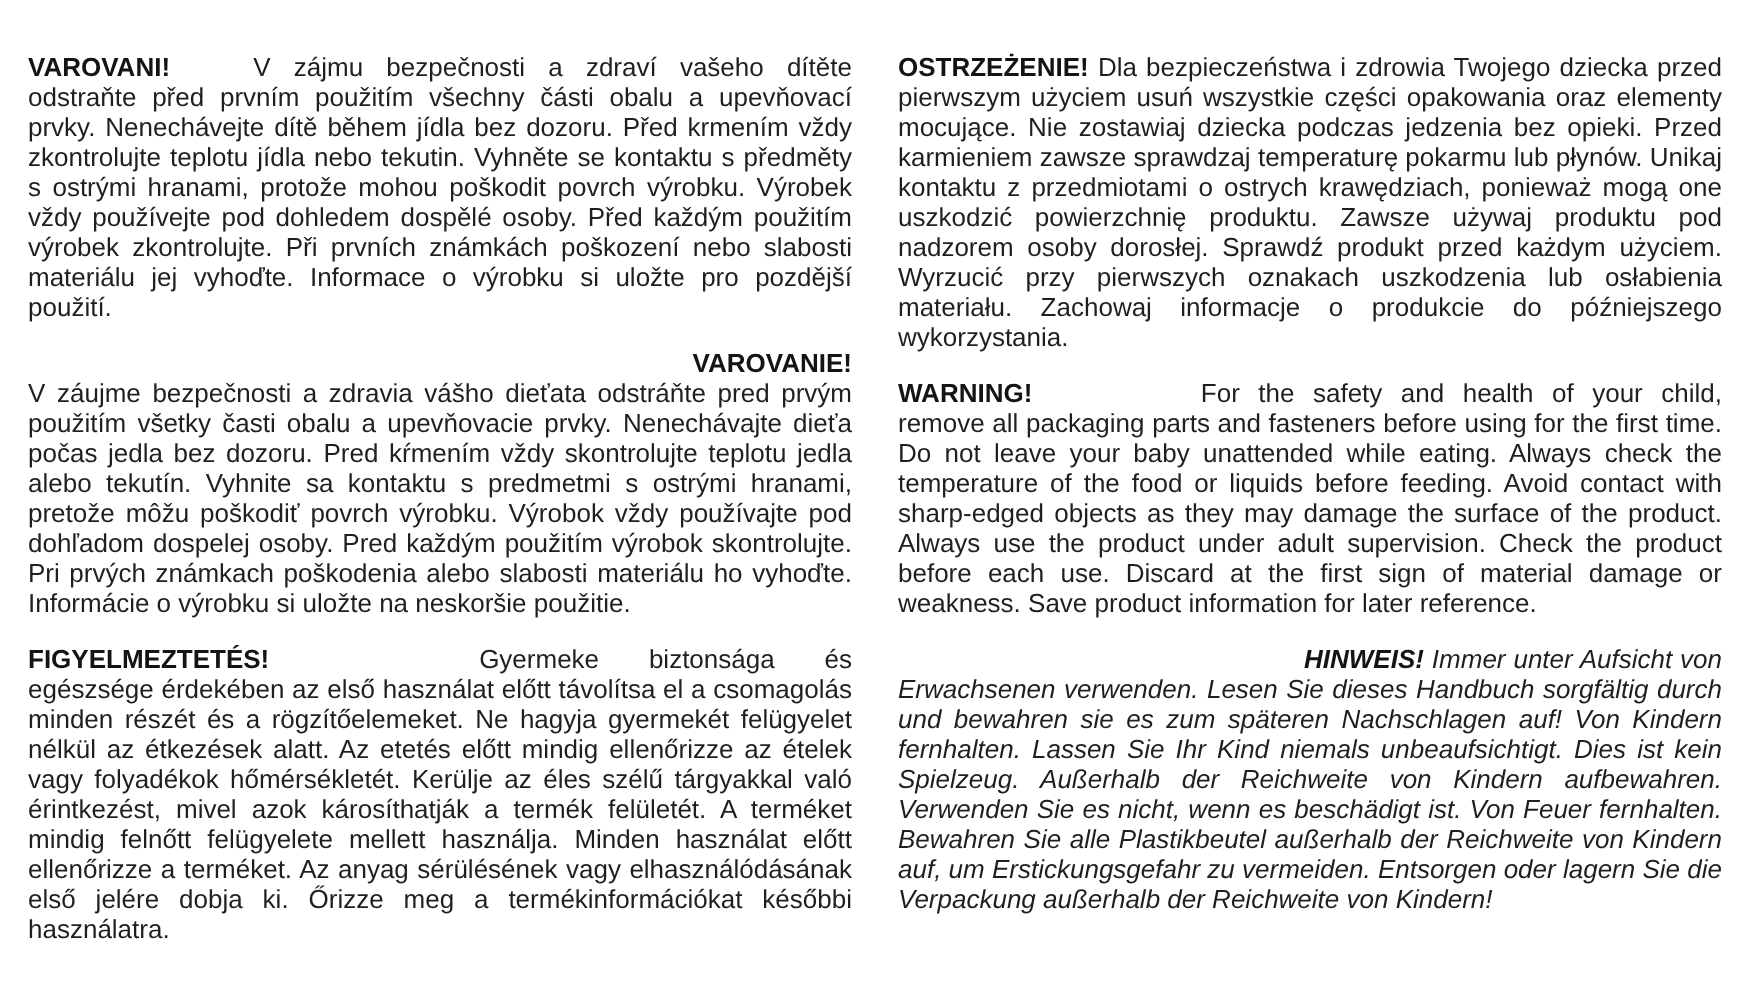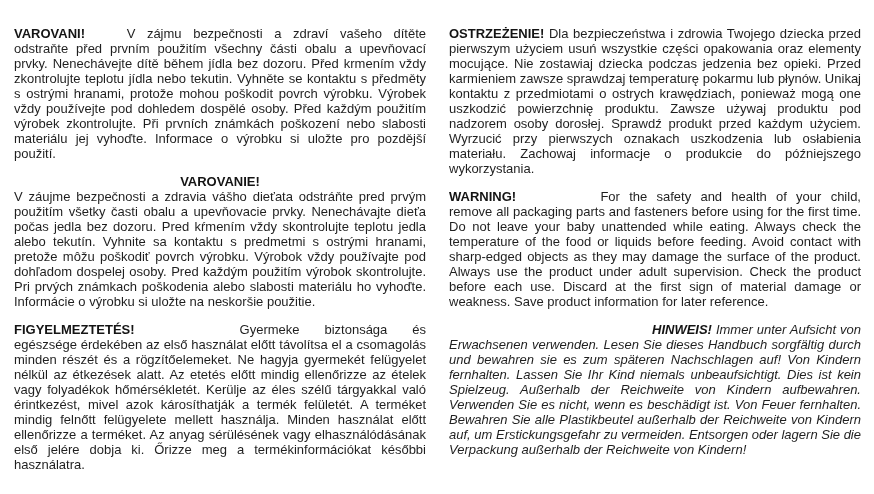--- a/index.html
+++ b/index.html
@@ -29,21 +29,21 @@
     line-height: 15px;
     text-align: justify;
     text-justify: inter-word;
   }
   .hd {
     font-weight: bold;
     color: #141414;
   }
   .hd-own-line {
     display: block;
-    text-align: center;
+    text-align: right;
   }
   .sp {
     display: inline-block;
     height: 1px;
     vertical-align: baseline;
   }
   .sp-cz { width: 30px; }
   .sp-hu { width: 80px; }
   .sp-en { width: 75px; }
   .block-de { text-indent: 203px; font-style: italic; }

